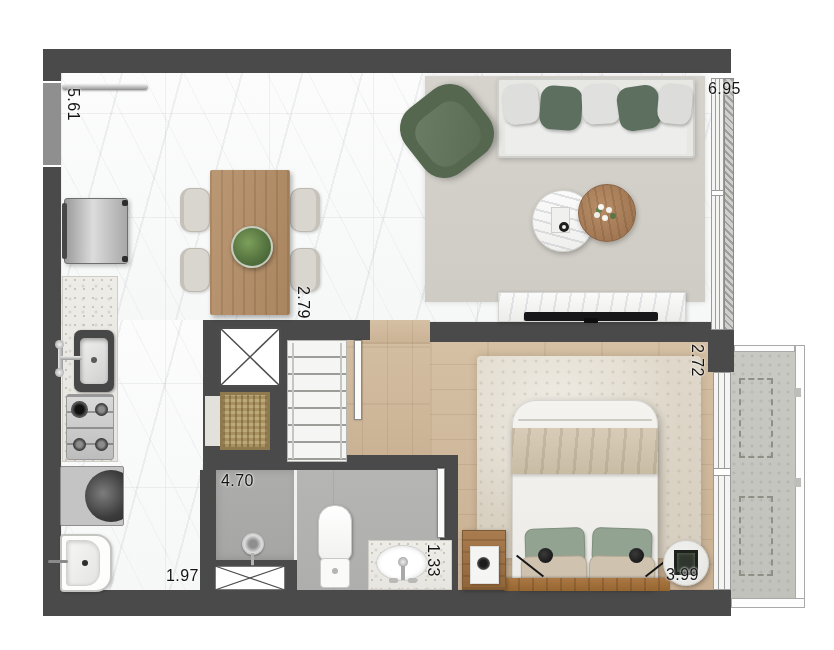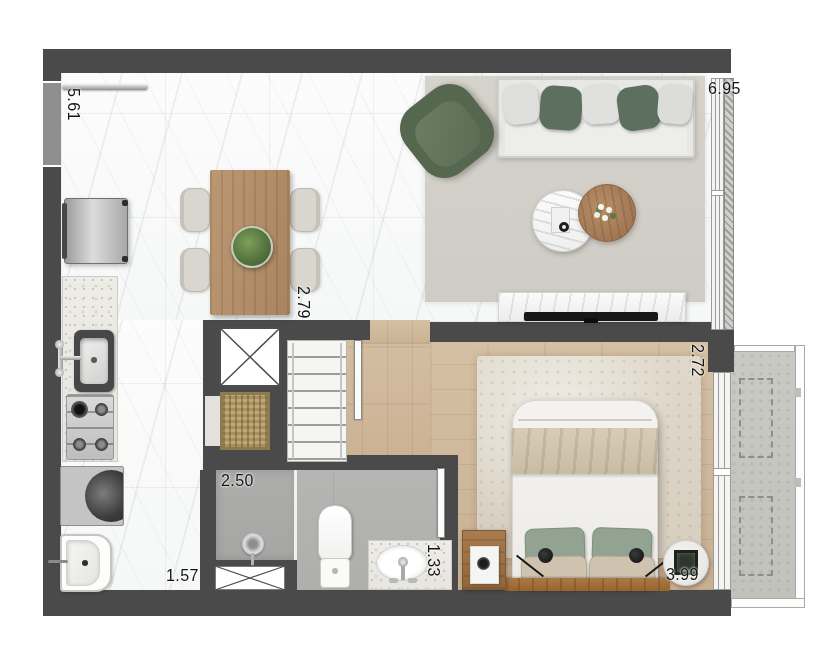--- a/index.html
+++ b/index.html
@@ -222,18 +222,18 @@
   <div class="abs" style="left:470px;top:546px;width:27px;height:36px;background:#f5f5f3;border:1px solid #dddddb;box-shadow:1px 1px 2px rgba(0,0,0,0.2);"></div>
   <div class="abs" style="left:477px;top:557px;width:13px;height:13px;background:radial-gradient(circle,#1d1d1d 40%,#6b6b6b 80%,transparent 100%);border-radius:50%;"></div>
 
   <div class="abs" style="left:663px;top:540px;width:46px;height:46px;background:radial-gradient(circle at 40% 38%,#f4f4f2,#e2e2df);border:1px solid #cfcfcc;border-radius:50%;box-sizing:border-box;box-shadow:1px 2px 4px rgba(0,0,0,0.3);"></div>
   <div class="abs" style="left:674px;top:550px;width:24px;height:25px;background:#2f362e;border:3px solid #1d221c;box-sizing:border-box;box-shadow:inset 0 0 4px #5a6b52;"></div>
 
   <div class="dim v" style="left:64px;top:88px;">5.61</div>
   <div class="dim" style="left:668px;top:80px;margin-left:40px;">6.95</div>
   <div class="dim v" style="left:294px;top:286px;">2.79</div>
   <div class="dim v" style="left:688px;top:344px;">2.72</div>
-  <div class="dim" style="left:221px;top:472px;">2.50</div>
-  <div class="dim" style="left:166px;top:567px;">1.57</div>
+  <div class="dim" style="left:221px;top:472px;">4.70</div>
+  <div class="dim" style="left:166px;top:567px;">1.97</div>
   <div class="dim v" style="left:424px;top:544px;">1.33</div>
   <div class="dim" style="left:666px;top:566px;">3.99</div>
 
 </div>
 
 </body></html>

